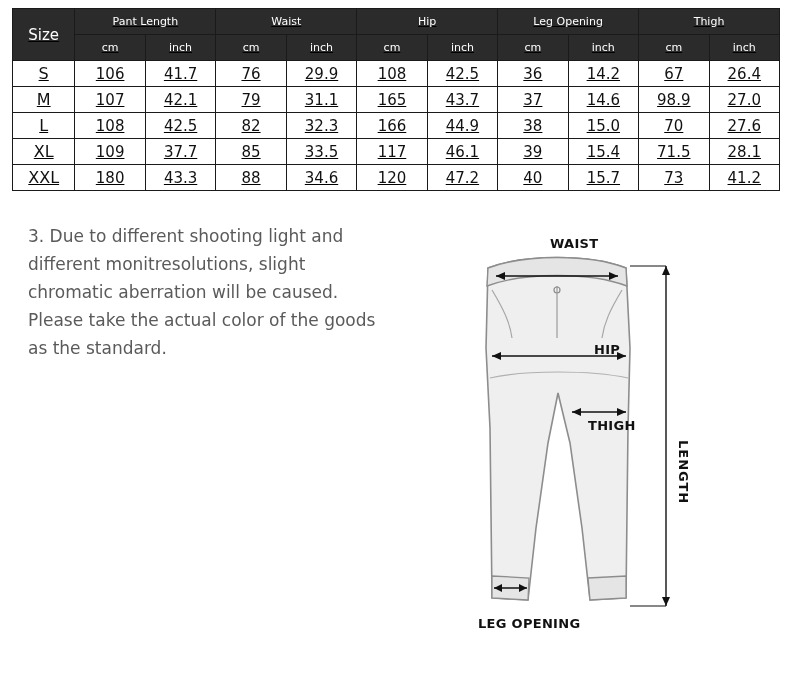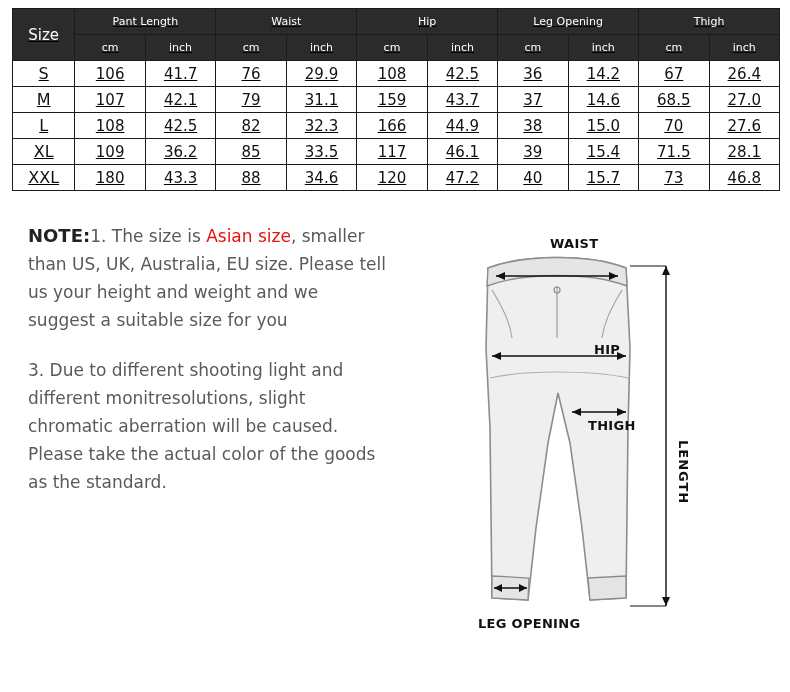--- a/index.html
+++ b/index.html
@@ -153,71 +153,70 @@
         <td>14.2</td>
         <td>67</td>
         <td>26.4</td>
       </tr>
       <tr>
         <td class="rowhead">M</td>
         <td>107</td>
         <td>42.1</td>
         <td>79</td>
         <td>31.1</td>
-        <td>159</td>
+        <td>165</td>
         <td>43.7</td>
         <td>37</td>
         <td>14.6</td>
-        <td>68.5</td>
+        <td>98.9</td>
         <td>27.0</td>
       </tr>
       <tr>
         <td class="rowhead">L</td>
         <td>108</td>
         <td>42.5</td>
         <td>82</td>
         <td>32.3</td>
         <td>166</td>
         <td>44.9</td>
         <td>38</td>
         <td>15.0</td>
         <td>70</td>
         <td>27.6</td>
       </tr>
       <tr>
         <td class="rowhead">XL</td>
         <td>109</td>
-        <td>36.2</td>
+        <td>37.7</td>
         <td>85</td>
         <td>33.5</td>
         <td>117</td>
         <td>46.1</td>
         <td>39</td>
         <td>15.4</td>
         <td>71.5</td>
         <td>28.1</td>
       </tr>
       <tr>
         <td class="rowhead">XXL</td>
         <td>180</td>
         <td>43.3</td>
         <td>88</td>
         <td>34.6</td>
         <td>120</td>
         <td>47.2</td>
         <td>40</td>
         <td>15.7</td>
         <td>73</td>
-        <td>46.8</td>
+        <td>41.2</td>
       </tr>
     </tbody>
   </table>
 
   <div class="notes">
-    <p><span class="note-label">NOTE:</span><span>1. The size is </span><span class="red">Asian size</span><span>, smaller than US, UK, Australia, EU size. Please tell us your height and weight and we suggest a suitable size for you</span></p>
     <p><span>3. Due to different shooting light and different monitresolutions, slight chromatic aberration will be caused. Please take the actual color of the goods as the standard.</span></p>
   </div>
 
   <div class="diagram">
     <svg width="340" height="420" viewBox="0 0 340 420">
 
       <path d="M58 40 C 95 26, 160 26, 196 40 L 200 120 L 198 200 L 196 370 L 160 372 L 152 300 L 140 215 L 128 165 L 118 215 L 106 300 L 98 372 L 62 370 L 60 200 L 56 120 Z" fill="#efefef" stroke="#8d8d8d" stroke-width="1.6"></path>
 
       <path d="M58 40 C 95 26, 160 26, 196 40 L 197 58 C 160 44, 95 44, 57 58 Z" fill="#e5e5e5" stroke="#8d8d8d" stroke-width="1.4"></path>
 

